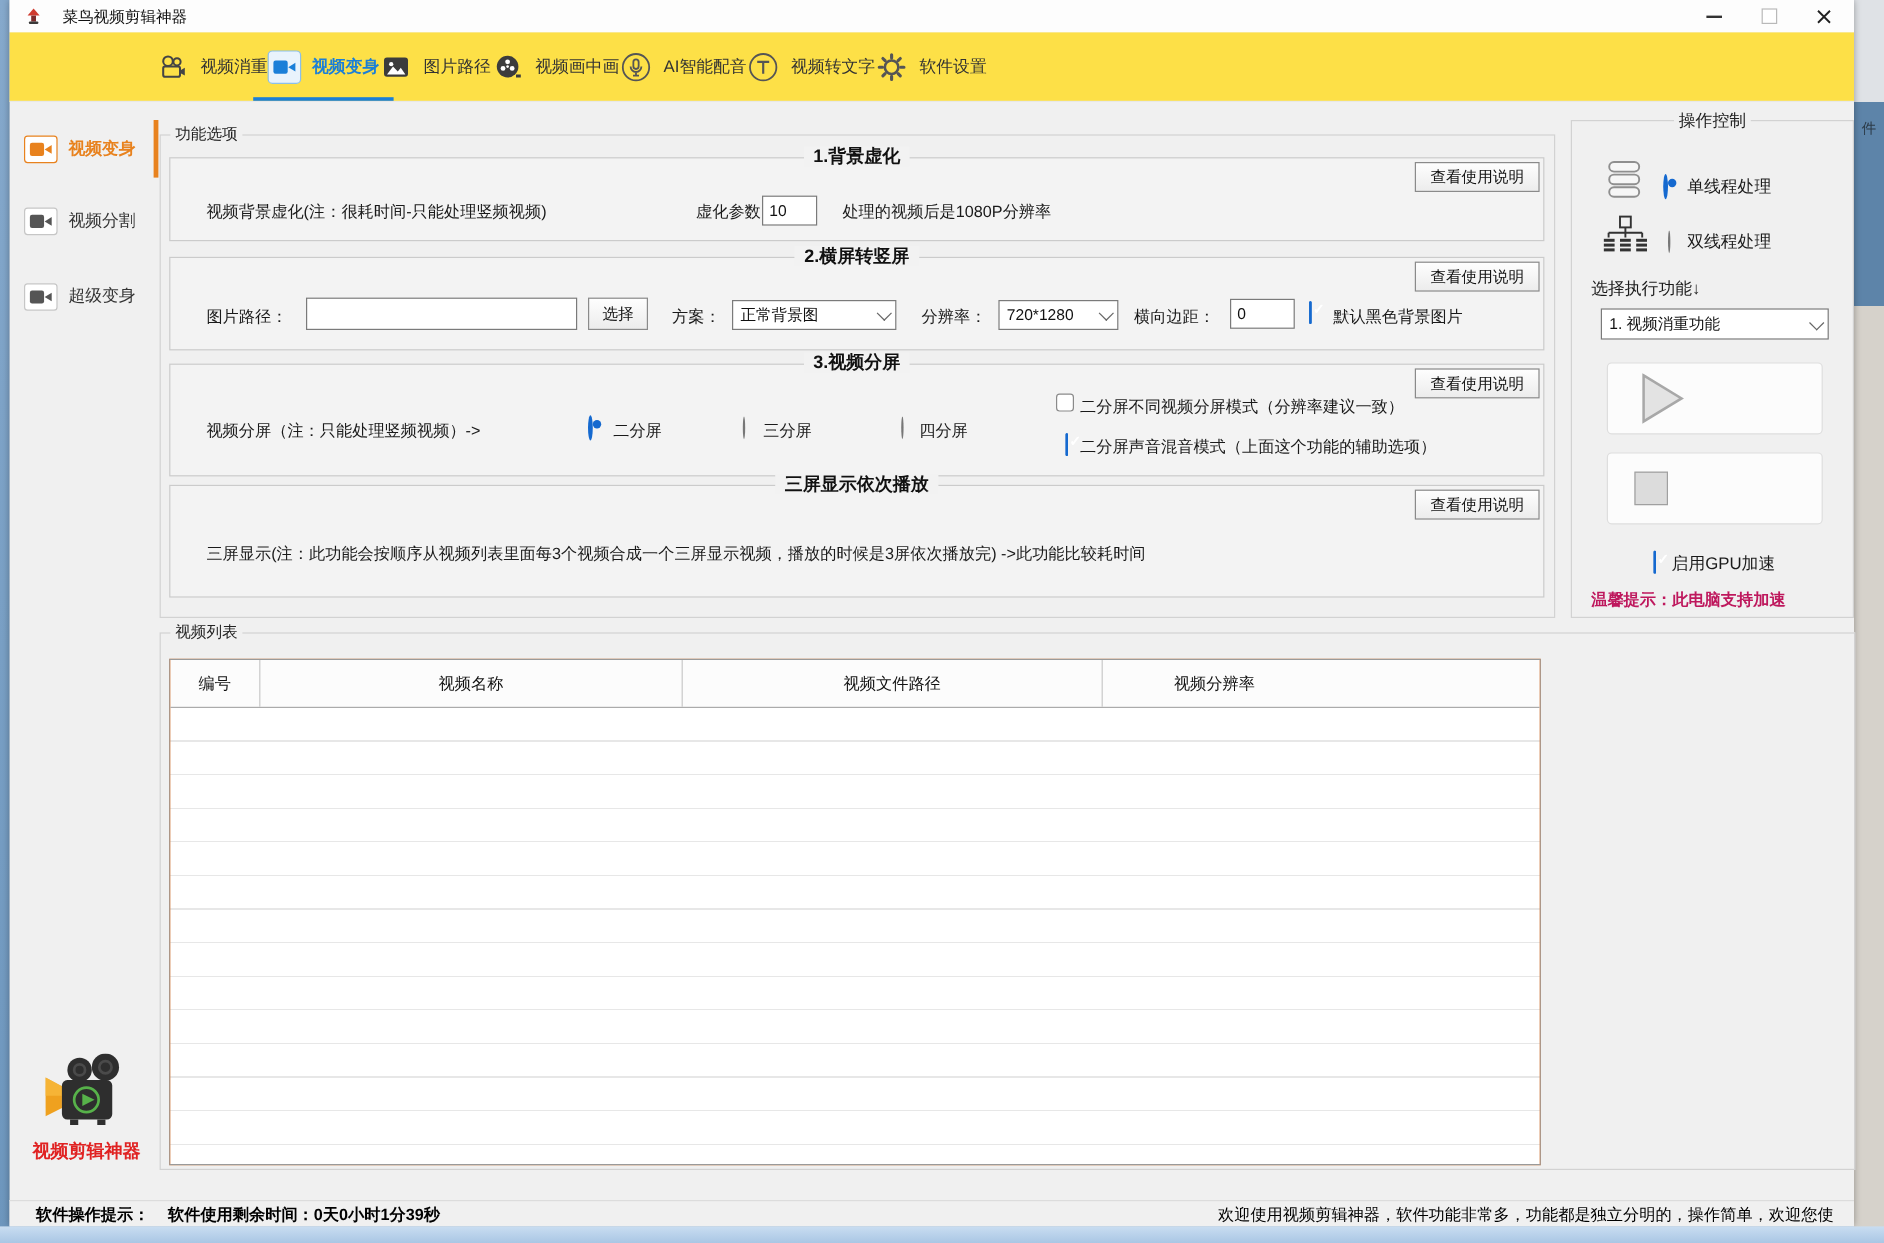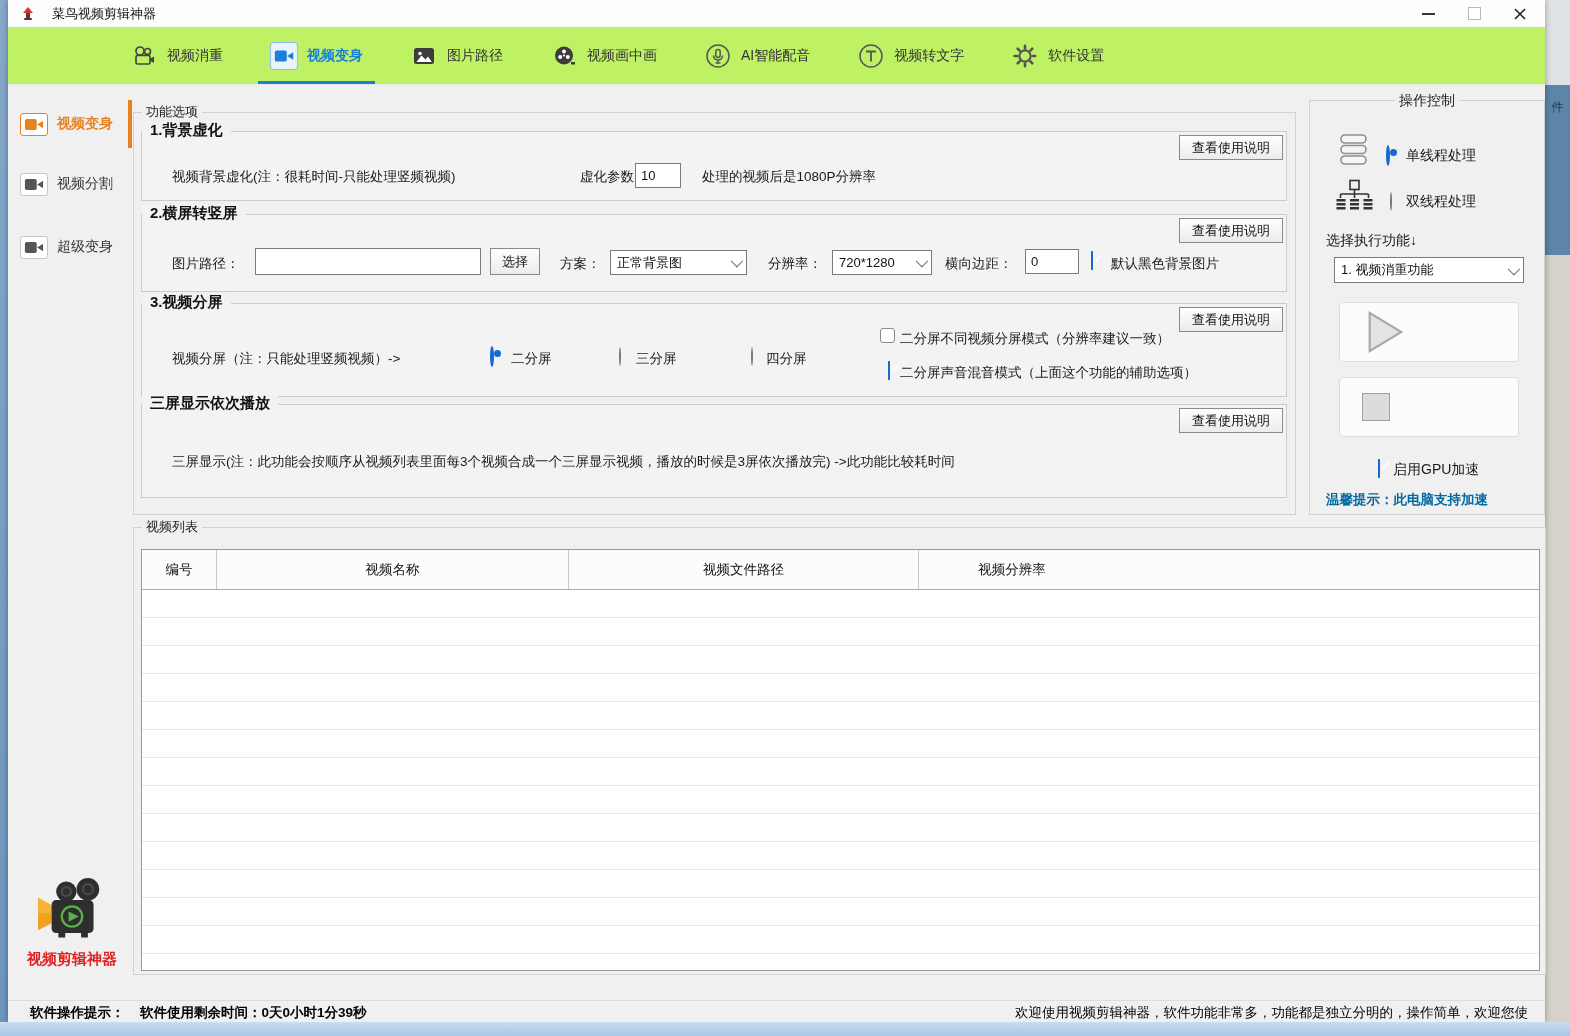--- a/index.html
+++ b/index.html
@@ -12,21 +12,21 @@
   .bg-bottom{position:absolute;left:0;top:1022px;width:1570px;height:14px;background:linear-gradient(180deg,#c9ddf1,#a9c6e4);}
   
   #app{position:absolute;left:8px;top:0;width:1537px;height:1022px;background:#f0f0f0;box-shadow:0 0 6px rgba(0,0,0,.35);}
   .titlebar{position:absolute;top:0;left:0;right:0;height:27px;background:#fdfdfd;display:flex;align-items:center;padding-left:12px;gap:16px;box-sizing:border-box;}
   .title-text{font-size:13px;color:#111;}
   .win-controls{position:absolute;right:2px;top:0;height:27px;display:flex;}
   .win-btn{width:46px;height:27px;display:flex;align-items:center;justify-content:center;background:transparent;border:none;cursor:pointer;padding:0;}
   .min-glyph{display:block;width:13px;height:2px;background:#333;}
   .max-glyph{display:block;width:11px;height:11px;border:1px solid #b9b9b9;background:#fff;}
   
-  .tabbar{position:absolute;top:27px;left:0;right:0;height:58px;background:#bef264;display:flex;align-items:center;gap:47px;padding-left:122px;border-bottom:1px solid #e8e8e8;box-sizing:border-box;}
+  .tabbar{position:absolute;top:27px;left:0;right:0;height:58px;background:#fde047;display:flex;align-items:center;padding-left:122px;border-bottom:1px solid #e8e8e8;box-sizing:border-box;}
   .tab{display:flex;align-items:center;gap:9px;height:100%;position:relative;cursor:pointer;}
   .tab-label{font-size:14px;color:#333;}
   .tab.active .tab-label{color:#1b7fd8;font-weight:bold;}
   .tab.active::after{content:"";position:absolute;left:-12px;right:-12px;bottom:0;height:3px;background:#1b7fd8;}
   .ticon{width:28px;height:28px;display:flex;align-items:center;justify-content:center;}
   .tab.active .ticon{background:#e9f3fc;border:1px solid #8cc0ea;border-radius:4px;box-sizing:border-box;}
   
   .side-item{position:absolute;left:12px;width:100px;height:42px;display:flex;align-items:center;gap:9px;cursor:pointer;}
   .side-icon{width:28px;height:23px;border:1px solid #c6c6c6;border-radius:3px;background:#fff;display:flex;align-items:center;justify-content:center;box-sizing:border-box;}
   .side-label{font-size:14px;color:#333;}
@@ -39,42 +39,42 @@
   #func-group{left:125px;top:112px;width:1163px;height:403px;}
   #ctrl-group{left:1301px;top:100px;width:236px;height:415px;}
   #list-group{left:125px;top:527px;width:1413px;height:448px;}
   #ctrl-group .group-label{left:50%;transform:translateX(-50%);font-size:14px;}
   
   .section{position:absolute;left:7px;width:1146px;border:1px solid #cbcbcb;background:#f3f3f3;box-sizing:border-box;}
   #sec-blur{top:18px;height:70px;}
   #sec-h2v{top:101px;height:78px;}
   #sec-split{top:190px;height:94px;}
   #sec-triple{top:291px;height:94px;}
-  .sec-title{position:absolute;top:-11px;left:0;right:0;pointer-events:none;}
+  .sec-title{position:absolute;top:-11px;left:0;right:0;text-align:center;pointer-events:none;}
   .sec-title span{background:#f2f2f2;padding:0 8px;font-size:15px;font-weight:bold;color:#111;}
   .help-btn{position:absolute;top:3px;right:3px;width:104px;height:25px;background:linear-gradient(#fefefe,#ececec);border:1px solid #8a8a8a;font-size:13px;color:#111;font-family:inherit;cursor:pointer;}
   .abs{position:absolute;}
   .lbl{font-size:13.5px;color:#1a1a1a;white-space:nowrap;}
   .tin{border:1px solid #7a7a7a;background:#fff;font-size:13px;color:#111;font-family:inherit;box-sizing:border-box;padding:0 5px;}
   .pbtn{background:linear-gradient(#fefefe,#ececec);border:1px solid #8a8a8a;font-size:13px;color:#111;font-family:Liberation Sans, sans-serif;cursor:pointer;box-sizing:border-box;}
   .select{border:1px solid #7a7a7a;background:#fff;display:flex;align-items:center;justify-content:space-between;padding:0 6px 0 6px;box-sizing:border-box;cursor:pointer;}
   .select .val{font-size:13px;color:#111;white-space:nowrap;}
   .chev{width:8px;height:8px;border-right:1.6px solid #666;border-bottom:1.6px solid #666;transform:rotate(45deg) translateY(-2px);flex:none;}
   .cb{width:15px;height:15px;border:1px solid #8a8a8a;border-radius:3px;background:#fff;box-sizing:border-box;cursor:pointer;}
   .cb.checked{background:#1569cf;border-color:#1569cf;position:relative;}
   .cb.checked::after{content:"✓";position:absolute;left:2px;top:-1px;color:#fff;font-size:12px;font-weight:bold;}
   .radio{width:15px;height:15px;border:1px solid #777;border-radius:50%;background:#fff;box-sizing:border-box;cursor:pointer;position:relative;}
   .radio.selected{border:2px solid #1569cf;}
   .radio.selected::after{content:"";position:absolute;left:2px;top:2px;width:7px;height:7px;border-radius:50%;background:#1569cf;}
   
   .big-btn{position:absolute;left:29px;width:180px;height:60px;background:#fcfcfc;border:1px solid #dedede;border-radius:4px;display:flex;align-items:center;padding-left:22px;box-sizing:border-box;cursor:pointer;}
   .stop-glyph{width:26px;height:26px;background:#dcdcdc;border:1px solid #a0a0a0;}
-  .tip-red{position:absolute;left:16px;top:390px;font-size:13.5px;font-weight:bold;color:#0369a1;white-space:nowrap;}
-  
-  .vtable{position:absolute;left:7px;top:21px;width:1399px;height:422px;border:1px solid #9a9a9a;background:#f97316;box-sizing:border-box;}
+  .tip-red{position:absolute;left:16px;top:390px;font-size:13.5px;font-weight:bold;color:#be185d;white-space:nowrap;}
+  
+  .vtable{position:absolute;left:7px;top:21px;width:1143px;height:422px;border:1px solid #9a9a9a;background:#f97316;box-sizing:border-box;}
   .thead{display:flex;height:39px;border-bottom:1px solid #ababab;background:#fcfcfc;}
   .th{display:flex;align-items:center;justify-content:center;font-size:13.5px;color:#111;border-right:1px solid #c9c9c9;box-sizing:border-box;cursor:pointer;}
   .th:last-child{border-right:none;}
   .tbody{height:380px;background:repeating-linear-gradient(to bottom,#fff 0px,#fff 27px,#e7e7e7 27px,#e7e7e7 28px);}
   
   .statusbar{position:absolute;left:0;top:1000px;width:100%;height:22px;background:#f0f0f0;border-top:1px solid #dcdcdc;overflow:hidden;box-sizing:border-box;}
   .statusbar span{position:absolute;top:3px;font-size:13.5px;font-weight:bold;color:#000000;white-space:nowrap;margin-left:20px;}
   
   .logo{position:absolute;left:26px;top:878px;width:76px;height:68px;}
   .logo-text{position:absolute;left:12px;top:950px;width:104px;text-align:center;color:#e02222;font-weight:bold;font-size:15px;}

